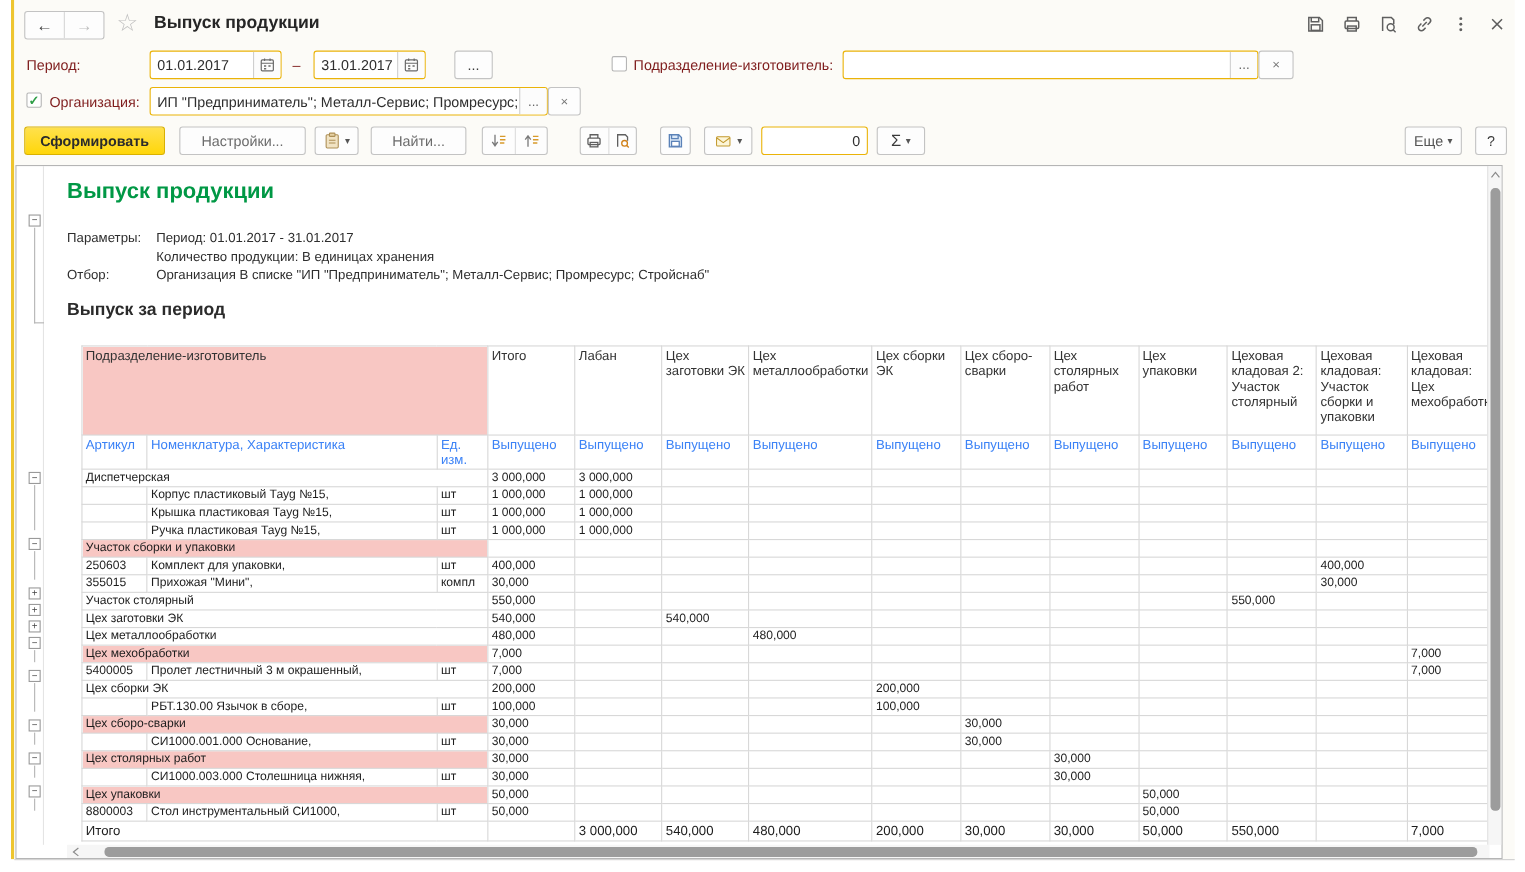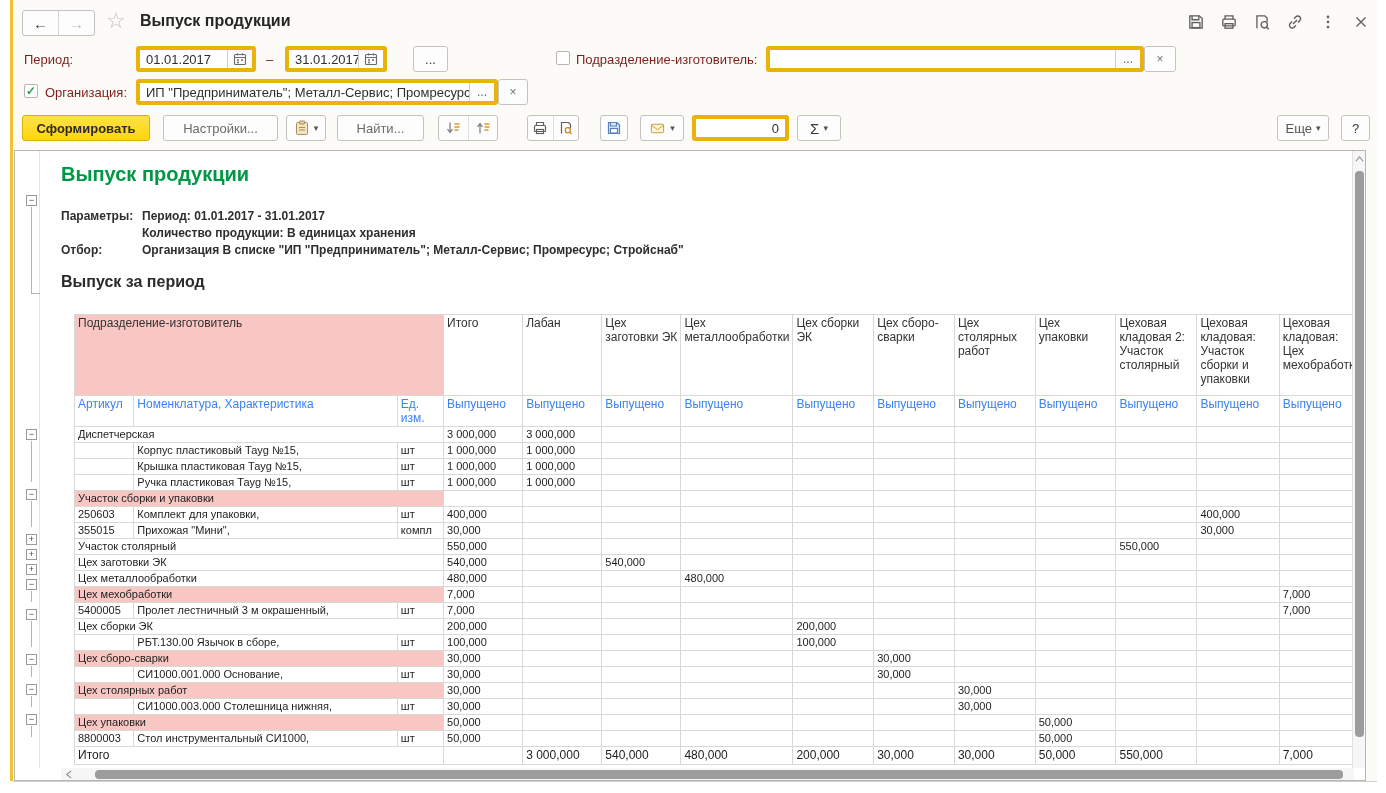--- a/index.html
+++ b/index.html
@@ -14,29 +14,29 @@
   .btn.square{padding:0;}
   .btn.generate{background:linear-gradient(#ffe14d,#ffd60a);border-color:#d9b100;font-weight:bold;color:#2b2b2b;}
   .navgroup{position:absolute;left:22px;top:10px;display:flex;border:1px solid #c3c3c3;border-radius:3px;overflow:hidden;background:#fdfdfd;}
   .navbtn{width:35px;height:24px;display:flex;align-items:center;justify-content:center;font-size:15px;}
   .navbtn.back{color:#444;border-right:1px solid #d6d6d6;}
   .navbtn.fwd{color:#bfbfbf;}
   .star{position:absolute;left:106px;top:8px;font-size:22px;color:#c0c0c0;}
   .wintitle{position:absolute;left:140px;top:12px;font-size:16px;font-weight:bold;color:#262626;}
   .winicons{position:absolute;right:16px;top:13px;display:flex;gap:15px;align-items:center;}
   .winicons span{width:18px;height:18px;display:flex;align-items:center;justify-content:center;}
-  .field{position:absolute;height:26px;box-sizing:border-box;border:4px solid #eab308;border-radius:3px;background:#fff;display:flex;align-items:stretch;overflow:hidden;}
+  .field{position:absolute;height:26px;box-sizing:border-box;border:1px solid #eab308;border-radius:3px;background:#fff;display:flex;align-items:stretch;overflow:hidden;}
   .field .val{flex:1;padding:0 6px;font-size:13px;display:flex;align-items:center;white-space:nowrap;overflow:hidden;color:#2f2f2f;}
   .field .fbtn{width:24px;border-left:1px solid #cfcfcf;display:flex;align-items:center;justify-content:center;background:#fcfcfc;font-size:12px;color:#666;}
   .cb{position:absolute;width:14px;height:14px;box-sizing:border-box;border:1px solid #b5b5b5;border-radius:2px;background:#fff;
       display:flex;align-items:center;justify-content:center;font-size:12px;color:#2e9e46;font-weight:bold;}
   .panel{position:absolute;left:14px;top:150px;width:1352px;height:631px;background:#fff;border:1px solid #b5b5b5;box-sizing:border-box;overflow:hidden;}
   .gutline{position:absolute;left:24px;top:0;width:1px;height:617px;background:#e4e4e4;}
   .rtitle{position:absolute;left:46px;top:12px;font-size:20px;font-weight:bold;color:#009845;}
-  .ptext{position:absolute;font-size:12px;color:#2e2e2e;white-space:nowrap;font-weight:bold;}
+  .ptext{position:absolute;font-size:12px;color:#2e2e2e;white-space:nowrap;}
   .rsub{position:absolute;left:46px;top:122px;font-size:16px;font-weight:bold;color:#2b2b2b;}
   .gbox{position:absolute;width:11px;height:11px;box-sizing:border-box;border:1px solid #9a9a9a;background:#fff;
         font-size:9px;line-height:9px;text-align:center;color:#444;}
   .gline{position:absolute;border-left:1px solid #b3b3b3;}
   .glineL{position:absolute;border-left:1px solid #b3b3b3;border-bottom:1px solid #b3b3b3;}
   table.rep{position:absolute;left:38px;top:163px;border-collapse:collapse;table-layout:fixed;font-size:11px;color:#1d1d1d;margin-left:21px;}
   .rep th,.rep td{border:1px solid #d8d8d8;padding:1px 3px;vertical-align:top;text-align:left;font-weight:normal;overflow:hidden;}
   .rep thead tr.h1 th{height:78px;font-size:12px;color:#333;}
   .rep thead tr.h2 th{height:28px;font-size:12px;color:#3b82f6;}
   .rep tbody td{height:13px;line-height:13px;white-space:nowrap;}

